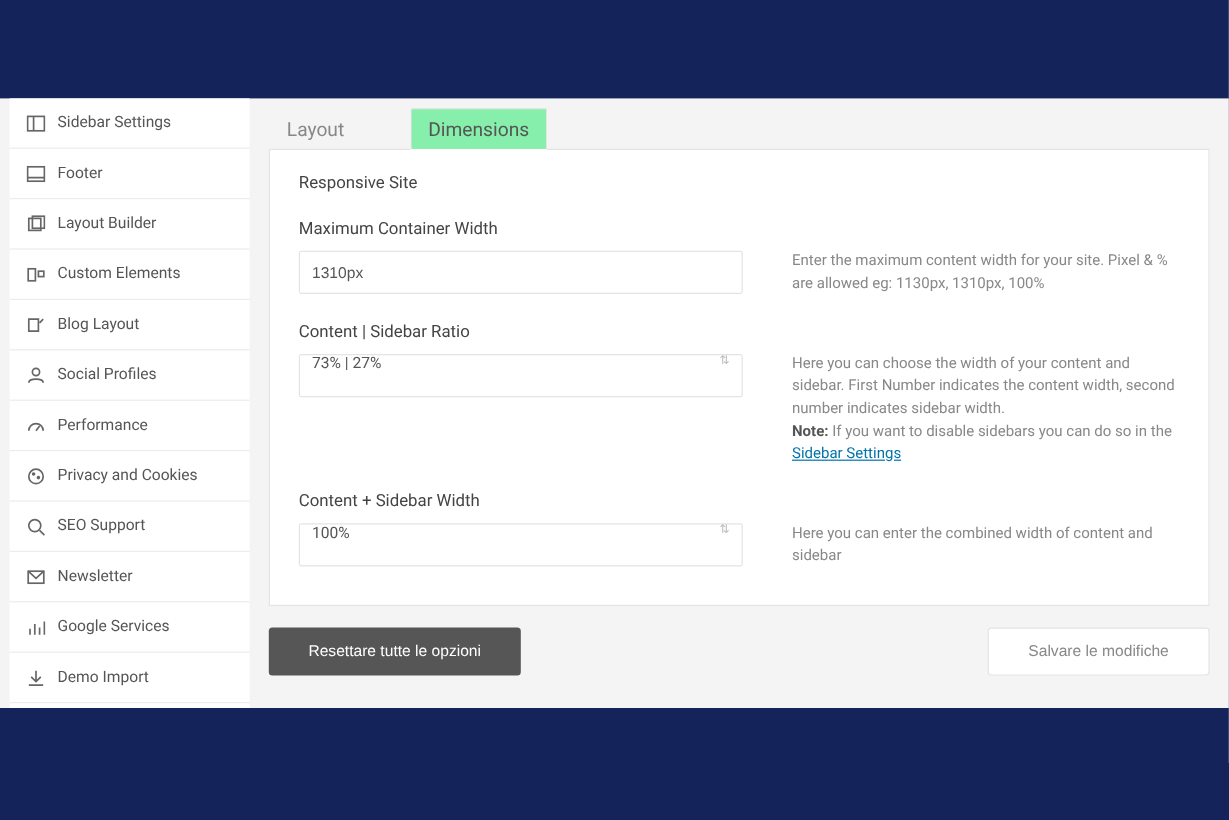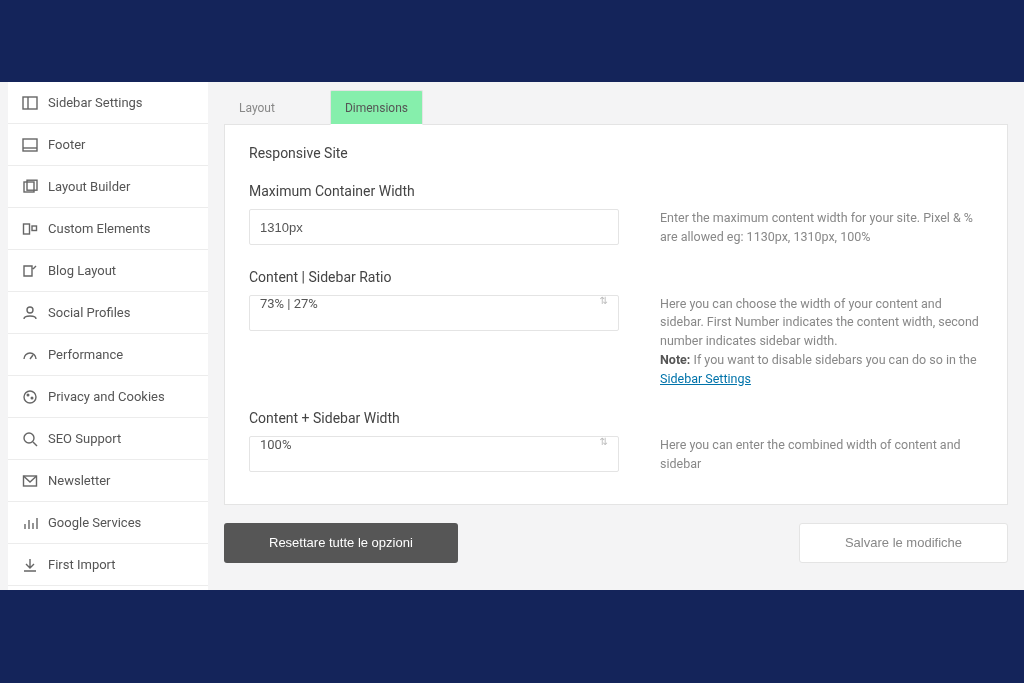--- a/index.html
+++ b/index.html
@@ -56,21 +56,21 @@
 }
 .tabs {
   display: flex;
   height: 35px;
   border-bottom: 1px solid #e4e4e4;
 }
 .tab {
   padding: 0 14px;
   display: flex;
   align-items: center;
-  font-size: 12px;
+  font-size: 16px;
   color: #888;
   cursor: pointer;
   background: transparent;
   border: 1px solid transparent;
   border-bottom: none;
 }
 .tab.active {
   background: #86efac;
   color: #555;
   border: 1px solid #e4e4e4;
@@ -146,21 +146,21 @@
   cursor: pointer;
 }
 .select .chev { color: #bbb; font-size: 10px; line-height: 1; }
 .action-bar {
   display: flex;
   justify-content: space-between;
   margin-top: 18px;
 }
 .btn {
   height: 40px;
-  padding: 0 45px;
+  padding: 0 33px;
   border: none;
   border-radius: 3px;
   font-size: 13px;
   cursor: pointer;
   display: flex;
   align-items: center;
 }
 .btn-reset { background: #565656; color: #fff; }
 .btn-save { background: #fff; border: 1px solid #e4e4e4; color: #888; text-align: center; }
 </style>
@@ -270,21 +270,21 @@
           </svg>
         </span>
       <span class="lbl">Google Services</span>
     </div>
     <div class="sidebar-item">
       <span class="icon">
           <svg viewBox="0 0 16 16">
             <path d="M8 2 L8 10 M4 7 L8 11 L12 7 M2 14 L14 14"></path>
           </svg>
         </span>
-      <span class="lbl">First Import</span>
+      <span class="lbl">Demo Import</span>
     </div>
   </div>
 
   <div class="main">
     <div class="tabs">
       <div class="tab">Layout</div>
       <div class="tab active">Dimensions</div>
     </div>
 
     <div class="panel">

